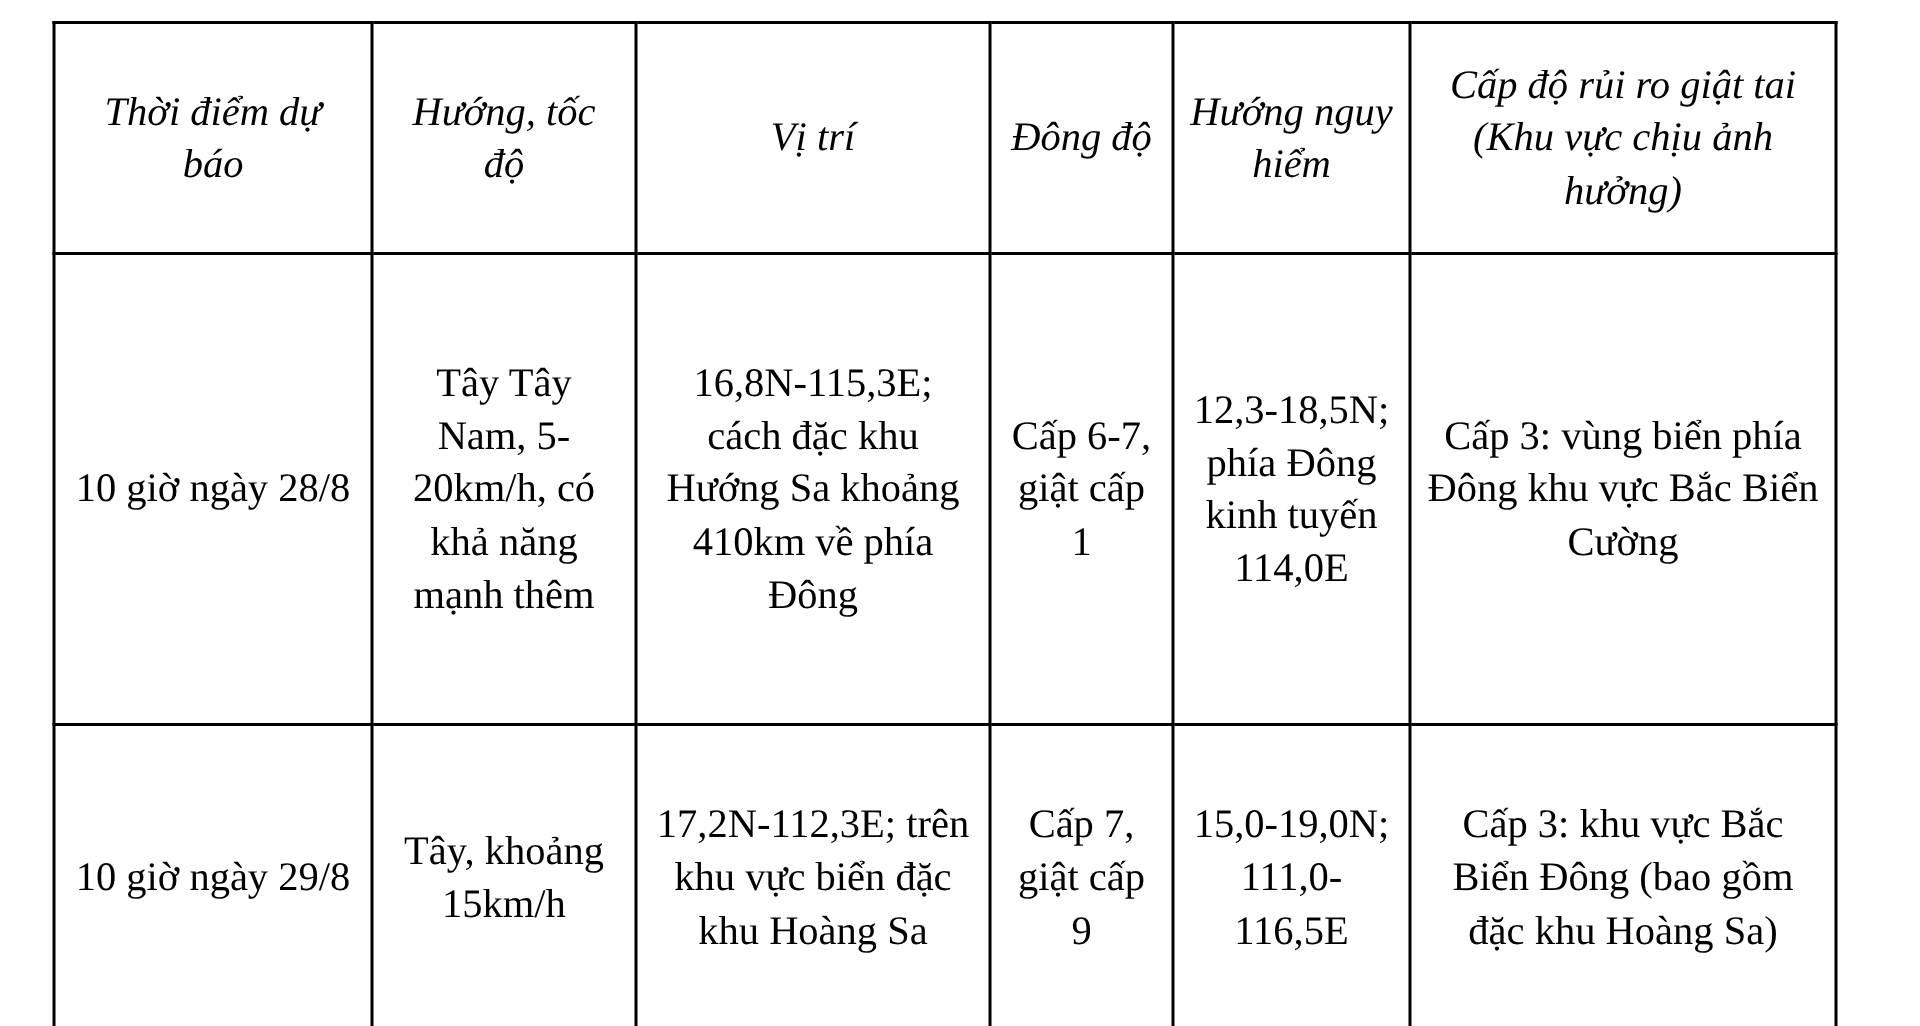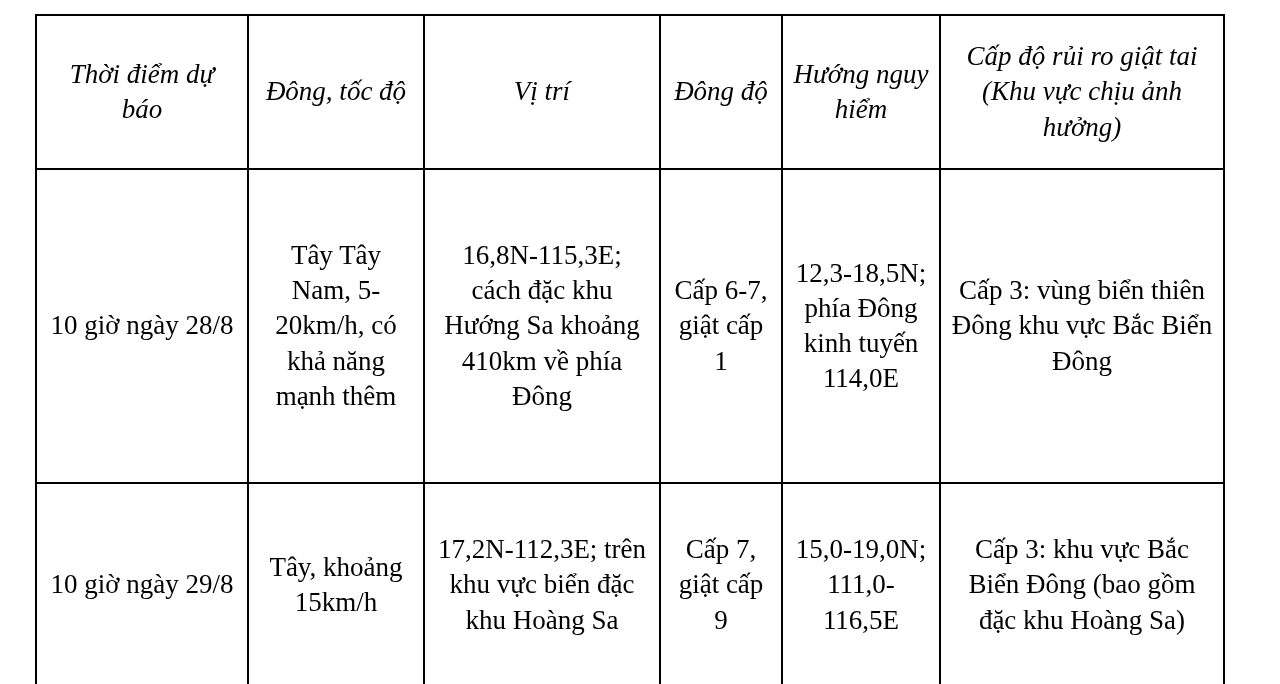--- a/index.html
+++ b/index.html
@@ -67,35 +67,35 @@
       <col class="c0">
         <col class="c1">
         <col class="c2">
         <col class="c3">
         <col class="c4">
         <col class="c5">
     </colgroup>
     <thead>
       <tr class="head-row">
         <th>Thời điểm dự báo</th>
-        <th>Đông, tốc độ</th>
+        <th>Hướng, tốc độ</th>
         <th>Vị trí</th>
         <th>Đông độ</th>
         <th>Hướng nguy hiểm</th>
         <th>Cấp độ rủi ro giật tai (Khu vực chịu ảnh hưởng)</th>
       </tr>
     </thead>
     <tbody>
       <tr class="row-0">
         <td>10 giờ ngày 28/8</td>
         <td>Tây Tây Nam, 5-20km/h, có khả năng mạnh thêm</td>
         <td>16,8N-115,3E; cách đặc khu Hướng Sa khoảng 410km về phía Đông</td>
         <td>Cấp 6-7, giật cấp 1</td>
         <td>12,3-18,5N; phía Đông kinh tuyến 114,0E</td>
-        <td>Cấp 3: vùng biển thiên Đông khu vực Bắc Biển Đông</td>
+        <td>Cấp 3: vùng biển phía Đông khu vực Bắc Biển Cường</td>
       </tr>
       <tr class="row-1">
         <td>10 giờ ngày 29/8</td>
         <td>Tây, khoảng 15km/h</td>
         <td>17,2N-112,3E; trên khu vực biển đặc khu Hoàng Sa</td>
         <td>Cấp 7, giật cấp 9</td>
         <td>15,0-19,0N; 111,0-116,5E</td>
         <td>Cấp 3: khu vực Bắc Biển Đông (bao gồm đặc khu Hoàng Sa)</td>
       </tr>
     </tbody>

